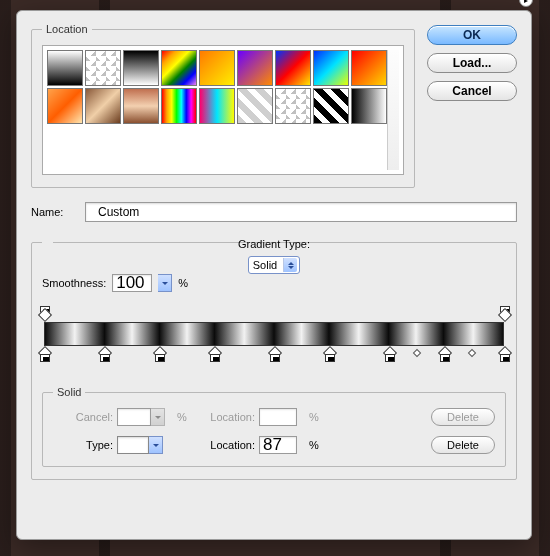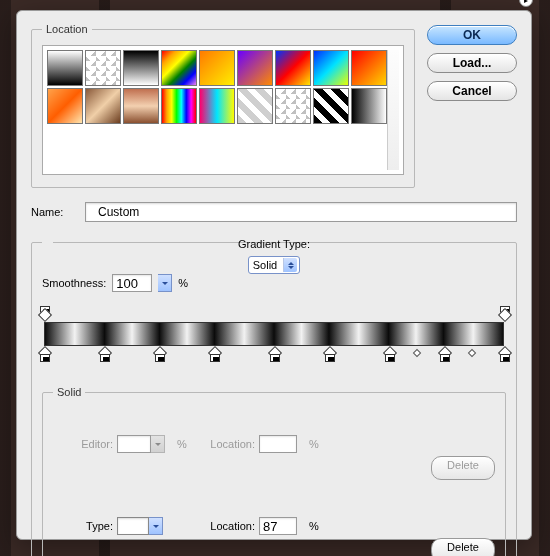--- a/index.html
+++ b/index.html
@@ -89,21 +89,21 @@
     display:flex; flex-direction:column; align-items:center; justify-content:center;
     border-radius:0 2px 2px 0;
   }
   .caret-up, .caret-down {
     width:0; height:0; border-left:3px solid transparent; border-right:3px solid transparent;
   }
   .caret-up { border-bottom:3px solid #2a4e99; margin-bottom:1px;}
   .caret-down { border-top:3px solid #2a4e99; }
   .num-field {
     width:40px; height:18px; border:1px solid #9a9a9a; background:#fff; padding:1px 3px;
-    box-shadow: inset 0 1px 2px rgba(0,0,0,.1); font-size:13px; text-align:left;
+    box-shadow: inset 0 1px 2px rgba(0,0,0,.1); font-size:17px; text-align:left;
   }
   .blue-cap { width:14px; height:18px; background: linear-gradient(#cfe0ff,#9fc3ff); border:1px solid #7892c9; border-left:0; display:flex; align-items:center; justify-content:center;}
   .blue-cap .caret-down{border-top-color:#2a4e99;}
 
   .gradient-area { margin-top: 12px; position:relative; height: 78px; }
   .gradient-bar {
     position:absolute; left:2px; right:2px; top:18px; height:24px;
     border:1px solid #333;
   }
   .opacity-stop, .color-stop, .mid {
@@ -124,24 +124,23 @@
   .color-stop .stop-body { top:6px; }
   .stop-fill { position:absolute; left:2px; top:2px; width:6px; height:4px; }
   .mid { top:46px; width:8px; height:8px; }
   .mid .diamond { width:6px; height:6px; border:1px solid #555; background:#fff; transform: rotate(45deg); }
 
   .stops-box { margin-top: 4px; }
   .stops-grid { display:grid; grid-template-columns: 64px 60px 22px 60px 50px 20px auto; row-gap:10px; align-items:center; }
   .lbl { text-align:right; padding-right:4px; }
   .disabled { color:#9b9b9b; }
   .del-btn {
-    width:64px; height:24px; border:1px solid #9a9a9a; border-radius:10px;
+    width:64px; height:18px; border:1px solid #9a9a9a; border-radius:10px;
     background:linear-gradient(#fff,#e6e6e6); font-size:11px; text-align:center; line-height:16px;
     justify-self:end;
-    margin-top:48px;
   }
   .del-btn.disabled { color:#9b9b9b; }
   input[disabled] { background:#fff; color:#999; }
   .color-swatch-btn { display:inline-flex; }
   .color-swatch-btn .sw { width:32px; height:18px; border:1px solid #888; background:#fff; box-shadow: inset 0 1px 2px rgba(0,0,0,.15);}
 
   
   .g1{background:linear-gradient(#fff,#000);}
   .g2{background:linear-gradient(45deg,#c0c0c0 25%,transparent 25%) 0 0/10px 10px,linear-gradient(-45deg,#c0c0c0 25%,transparent 25%) 0 5px/10px 10px,#fff;}
   .g3{background:linear-gradient(#000,#fff);}
@@ -304,21 +303,21 @@
             </div>
             <div class="mid" style="left: 426.8px;">
               <div class="diamond"></div>
             </div>
           </div>
       </div>
 
       <fieldset class="stops-box">
         <legend>Solid</legend>
         <div class="stops-grid">
-          <span class="lbl disabled">Editor:</span>
+          <span class="lbl disabled">Cancel:</span>
           <span style="display:flex;">
             <input class="num-field" style="width: 34px;" disabled="" value="">
             <span class="blue-cap" style="filter:grayscale(1);opacity:.6">
                 <span class="caret-down"></span>
               </span>
           </span>
           <span class="disabled">%</span>
           <span class="lbl disabled">Location:</span>
           <input class="num-field" style="width: 38px;" disabled="" value="">
           <span class="disabled">%</span>

